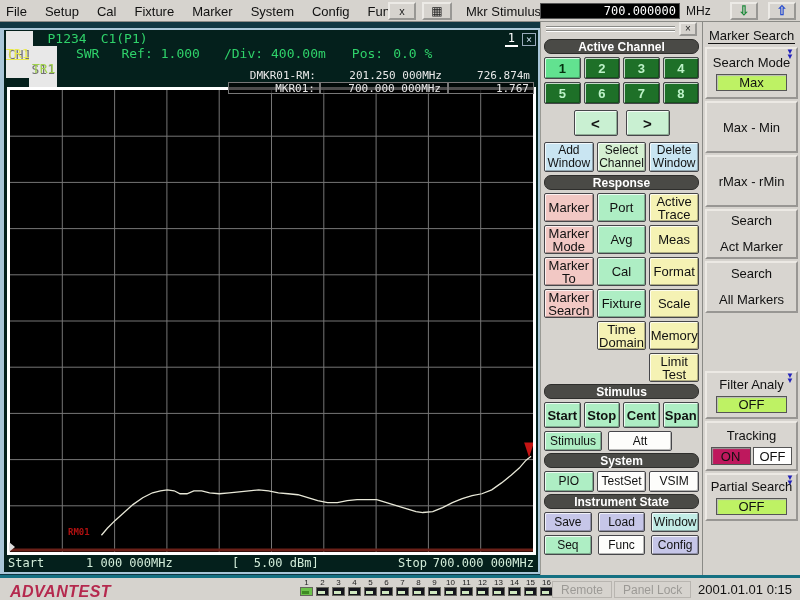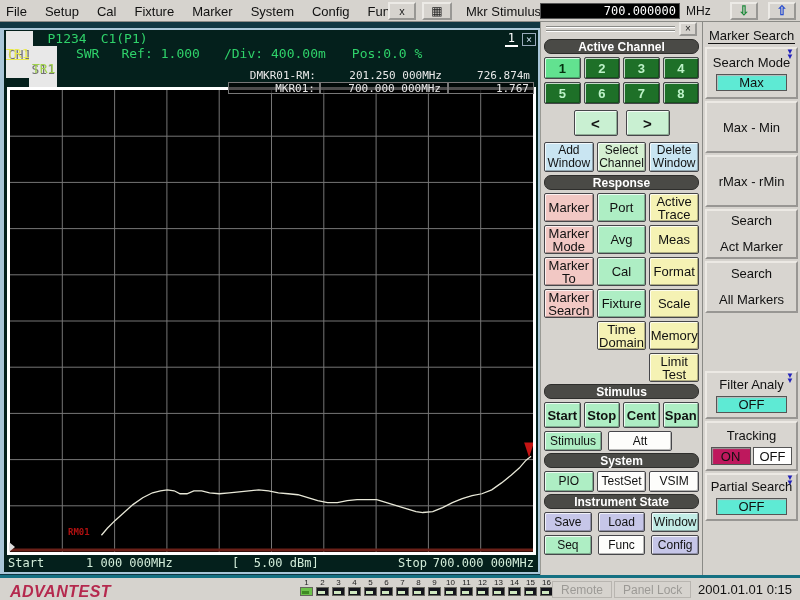--- a/index.html
+++ b/index.html
@@ -85,21 +85,21 @@
   .sys-row { display:grid; grid-template-columns:repeat(3,1fr); gap:3px; margin-bottom:2px; }
   .sys-btn { height:21px; font-size:12px; }
   .inst-row { display:grid; grid-template-columns:repeat(3,1fr); gap:6px; margin-bottom:3px; }
   .inst-btn { height:20px; font-size:12px; }
 
   
   #softkeys { position:absolute; left:702px; top:22px; width:98px; height:553px; background:#d6d3ce; border-left:1px solid #8a8a86; padding:2px; }
   #sk-title { text-align:center; font-size:13px; color:#111; margin:4px 0 4px 0; }
   #sk-title span { border-bottom:1px solid #111; padding:0 1px; }
   .softkey { position:relative; background:#d8d5d0; border:2px outset #ece9e4; margin-bottom:2px; display:flex; flex-direction:column; align-items:center; justify-content:center; gap:4px; font-size:13px; color:#111; }
-  .sk-val { width:80%; background:#5eead4; border:1px solid #555; box-shadow:inset 1px 1px 1px #bbb; text-align:center; font-size:13px; height:17px; line-height:16px; }
+  .sk-val { width:80%; background:#bef264; border:1px solid #555; box-shadow:inset 1px 1px 1px #bbb; text-align:center; font-size:13px; height:17px; line-height:16px; }
   .chevrons { position:absolute; right:2px; top:0px; color:#2222bb; font-size:8px; line-height:5px; text-align:center; }
   .sk-2line { line-height:22px; }
   .trk-row { display:flex; width:92%; gap:2px; }
   .trk-on  { flex:1; background:#be185d; border:1px solid #555; box-shadow:inset 1px 1px 1px #999; text-align:center; height:18px; line-height:17px; font-size:13px; }
   .trk-off { flex:1; background:#fff; border:1px solid #555; text-align:center; height:18px; line-height:17px; font-size:13px; }
   .h52{height:52px;} .h50{height:50px;} .h48{height:48px;} .sk-gap{height:56px;}
 
   
   #status-bar { position:absolute; left:0; top:575px; width:800px; height:25px; background:#d6d3ce; border-top:3px solid #157082; }
   #brand { position:absolute; left:10px; top:5px; font-size:16px; font-weight:900; font-style:italic; color:#b5294e; letter-spacing:.5px; }
@@ -150,21 +150,21 @@
         <span id="win-close">×</span>
       </div>
       <div class="hrow2">
         <span class="tr-name">TR1</span>
         <span class="chip" style="margin-right:19px;">S11</span>
         <span style="margin-right:22px;">SWR</span>
         <span style="margin-right:8px;">Ref:</span>
         <span style="margin-right:24px;">1.000</span>
         <span style="margin-right:8px;">/Div:</span>
         <span style="margin-right:26px;">400.00m</span>
-        <span style="margin-right:0;">Pos:</span>
+        <span style="margin-right:10px;">Pos:</span>
         <span>0.0 %</span>
       </div>
       <div class="hrow3">TR1</div>
       <div id="readouts">
         <div class="ro-row">
           <span class="ro-name">DMKR01-RM:</span>
           <span class="ro-freq">201.250 000MHz</span>
           <span class="ro-val">726.874m</span>
         </div>
         <div class="ro-row boxed">

